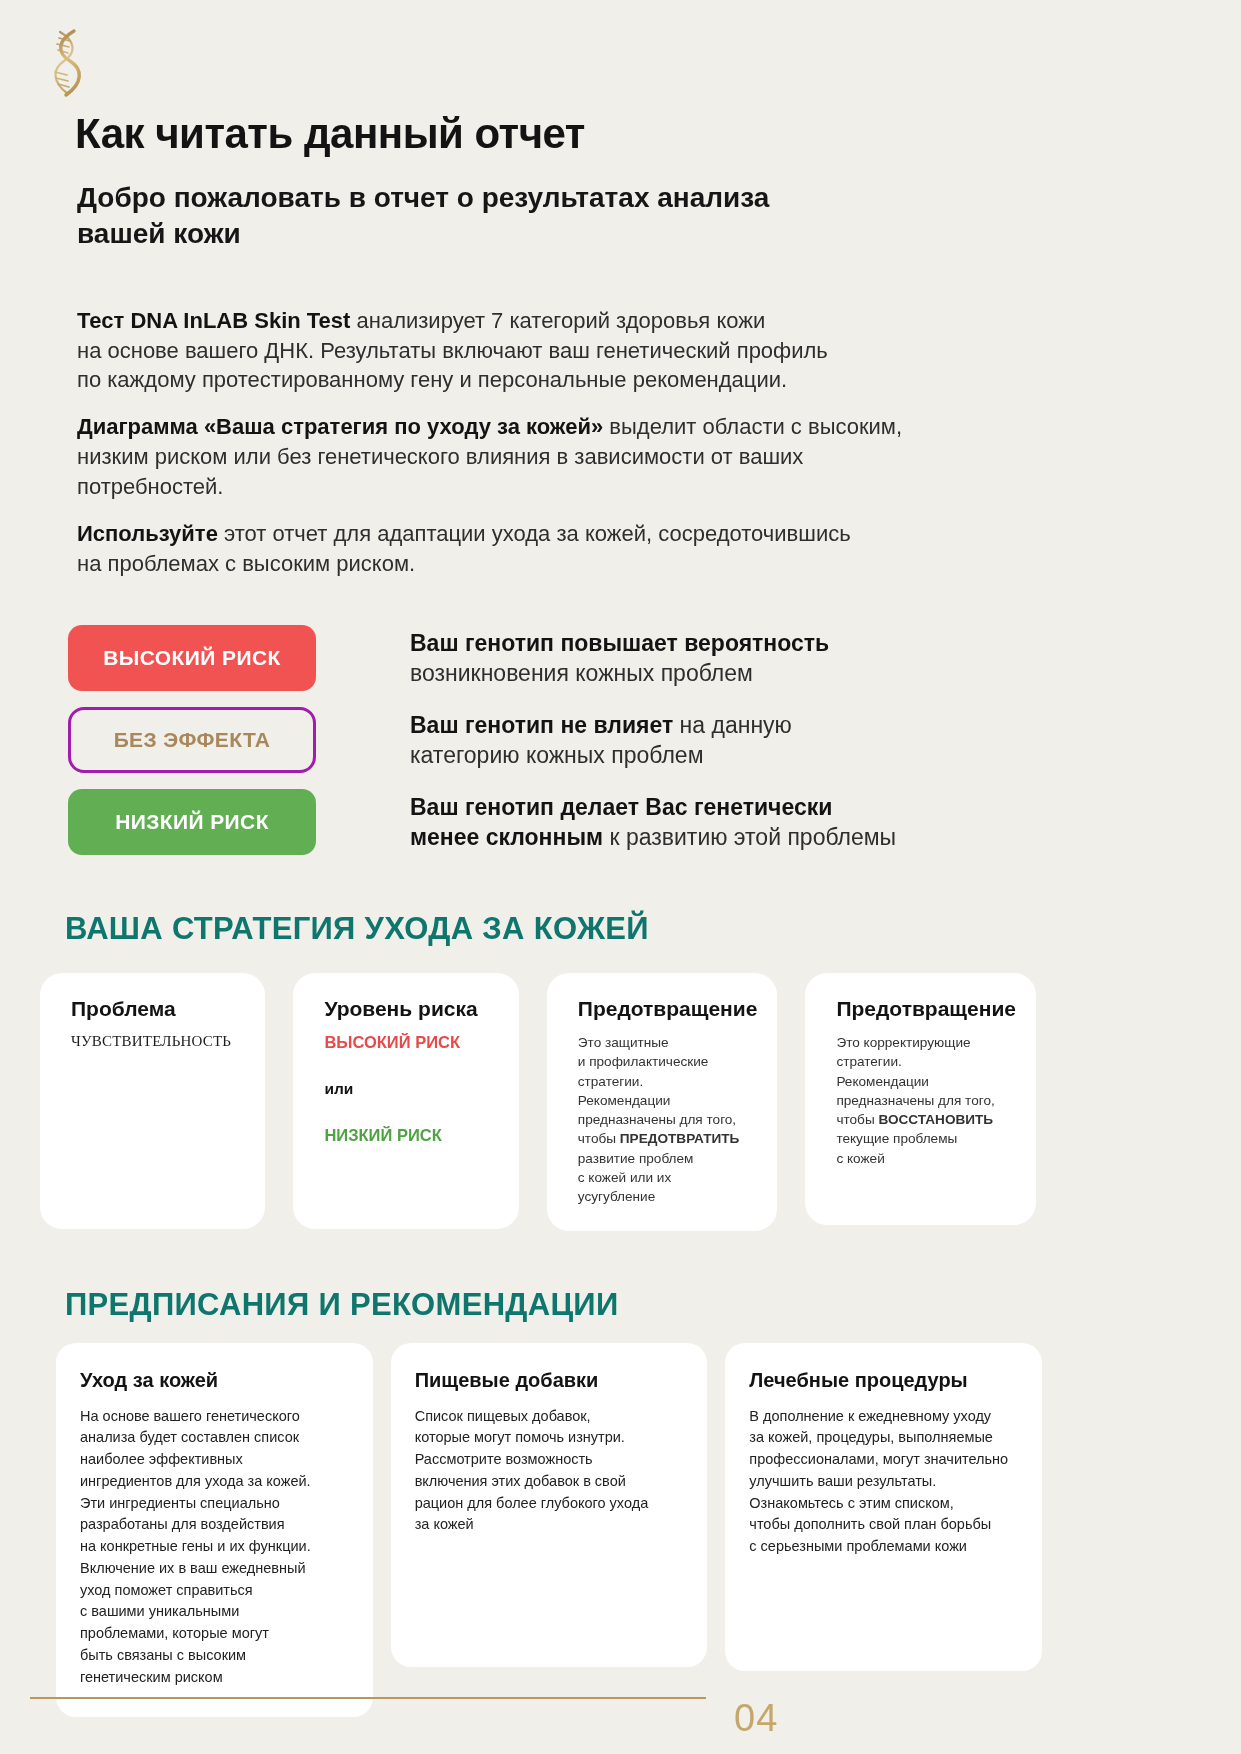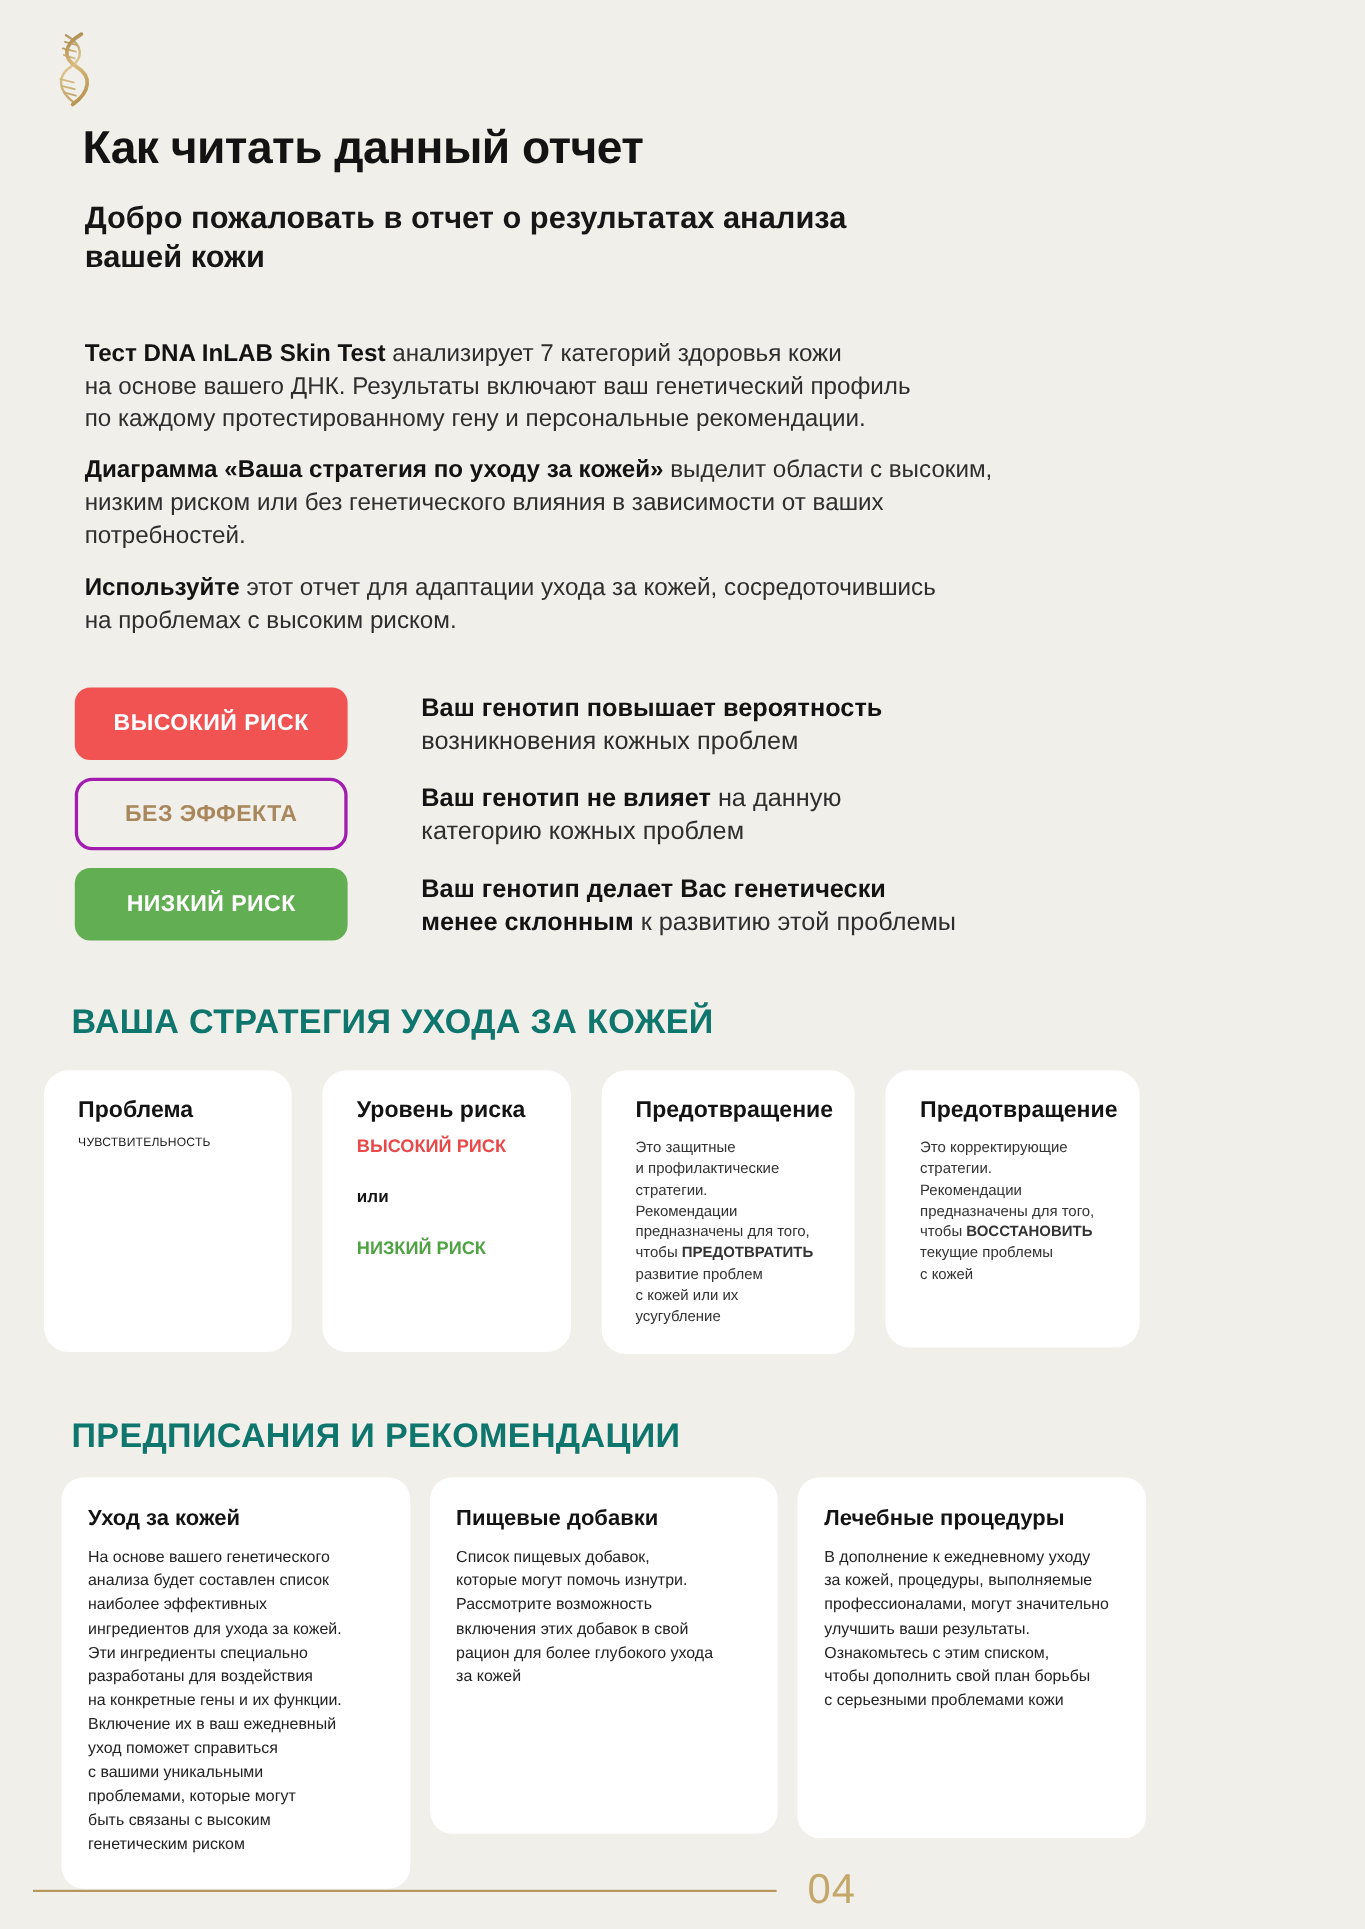--- a/index.html
+++ b/index.html
@@ -34,56 +34,56 @@
   .badge {
     width:248px; height:66px; flex:none;
     border-radius:14px;
     display:flex; align-items:center; justify-content:center;
     font-size:21px; font-weight:700; letter-spacing:0.4px;
   }
   .badge.high { background:#f15353; color:#ffffff; }
   .badge.neutral { background:transparent; border:3px solid #a21caf; color:#a8875c; border-radius:16px; }
   .badge.low { background:#61ae53; color:#ffffff; }
   .legend-desc {
-    margin-left:67px; font-size:23px; line-height:1.32; color:#2e2e2e;
+    margin-left:94px; font-size:23px; line-height:1.32; color:#2e2e2e;
     white-space:pre-line;
   }
   .section-heading {
     margin:56px 0 0 65px;
     font-size:31px; font-weight:600; color:#0f766e; letter-spacing:0.3px;
   }
   .strategy-grid {
     margin:26px 0 0 40px; width:996px;
     display:grid; grid-template-columns:repeat(4,1fr); gap:28px;
     align-items:start;
   }
   .card { background:#ffffff; border-radius:22px; padding:24px 20px 24px 31px; }
   .card h4 { font-size:21px; font-weight:700; color:#131313; margin-bottom:12px; }
-  .card .caps-value { font-size:11px; font-weight:500; letter-spacing:0.2px; color:#1d1d1d; }
+  .card .caps-value { font-size:15px; font-weight:500; letter-spacing:0.2px; color:#1d1d1d;font-family:Liberation Serif, serif; }
   .card.problem, .card.risk { min-height:256px; }
   .card.restoration { min-height:252px; }
   .risk-high-txt { color:#e84a4a; font-weight:700; font-size:16.5px; }
   .risk-or { color:#131313; font-weight:700; font-size:15.5px; margin:28px 0; }
   .risk-low-txt { color:#4fa343; font-weight:700; font-size:16.5px; }
   .card .body { font-size:13.6px; line-height:1.42; color:#333333; white-space:pre-line; }
   .presc-grid {
     margin:20px 0 0 40px; width:1002px;
     display:grid; grid-template-columns:repeat(3,1fr); gap:18px;
     align-items:start;
     padding-left:16px;
   }
   .presc-grid .card { border-radius:20px; padding:26px 24px; }
   .presc-grid .card h4 { font-size:20px; margin-bottom:14px; }
   .presc-grid .card .body { font-size:14.5px; line-height:1.5; color:#222222; }
   .card.skincare { min-height:374px; }
   .card.supplements { min-height:324px; }
   .card.treatments { min-height:328px; }
   .footer {
     position:absolute; left:30px; bottom:14px;
-    display:flex; align-items:center;
+    display:flex; 
   }
   .footer .rule { width:676px; height:2px; background:#b6985f; }
   .footer .page-num {
     margin-left:28px;
     font-size:38px; color:#c5a76c; letter-spacing:1px; font-weight:400;
   }
 </style>
 </head>
 <body>
 

